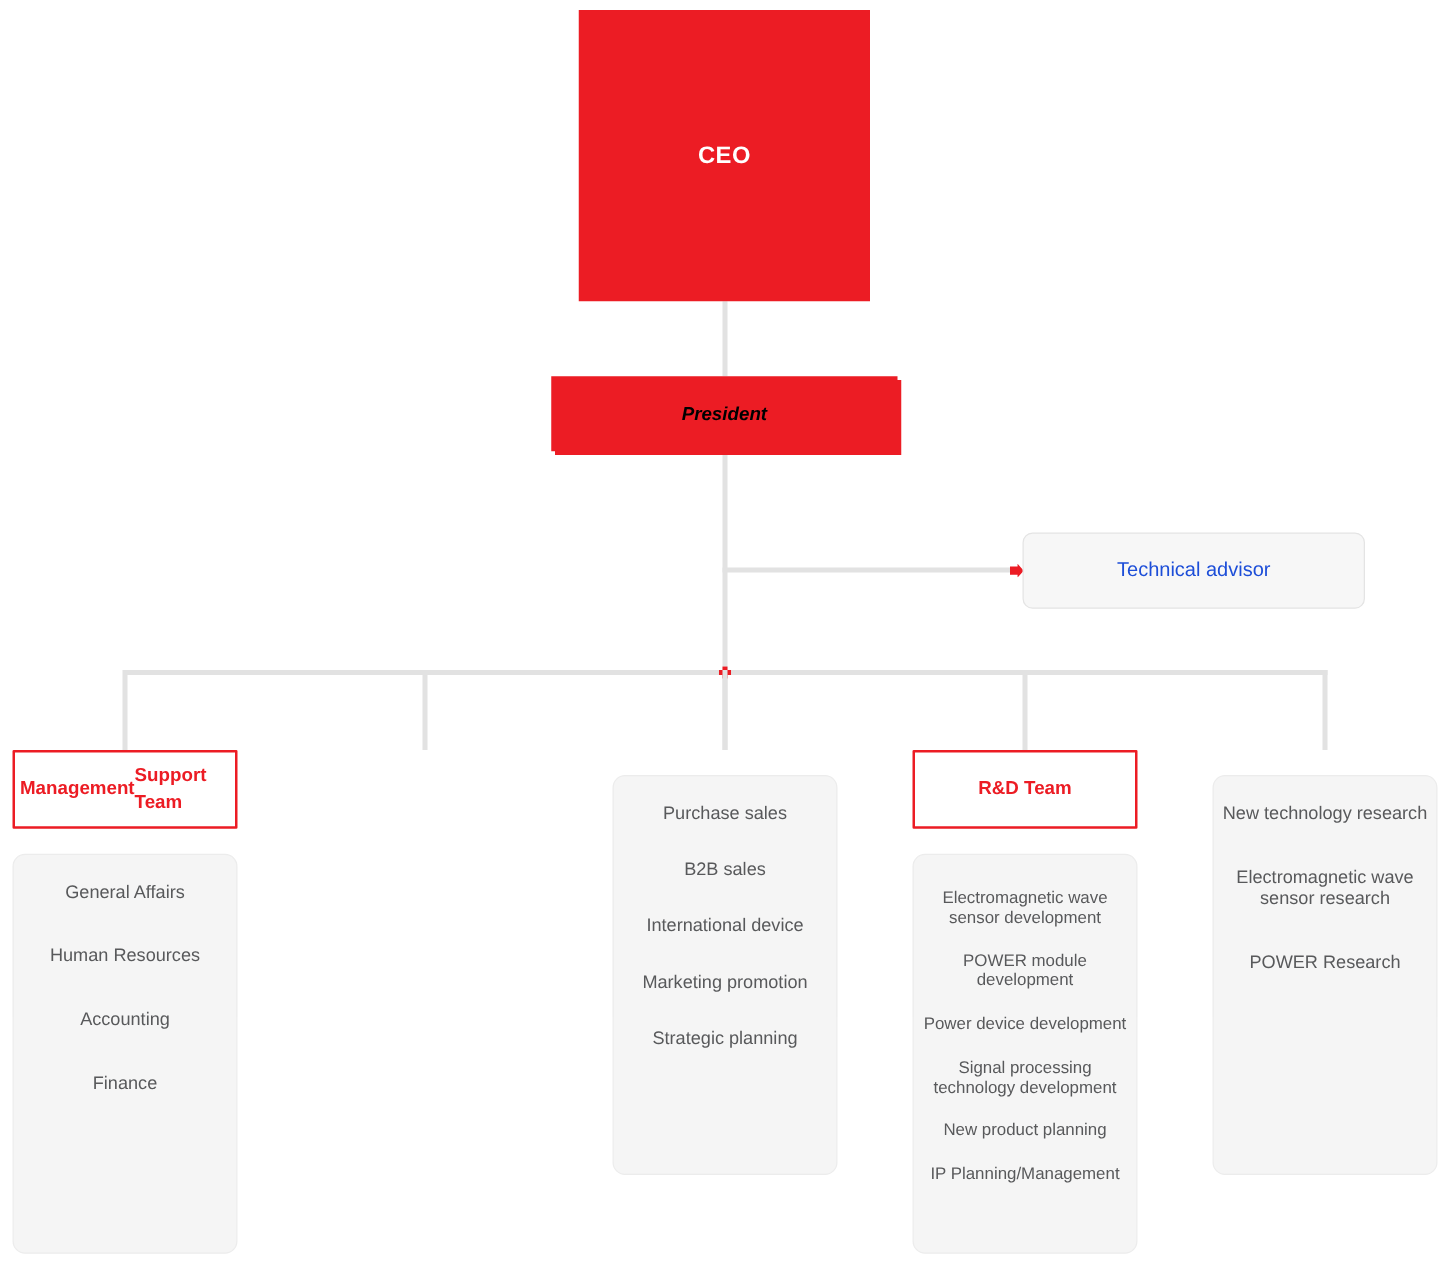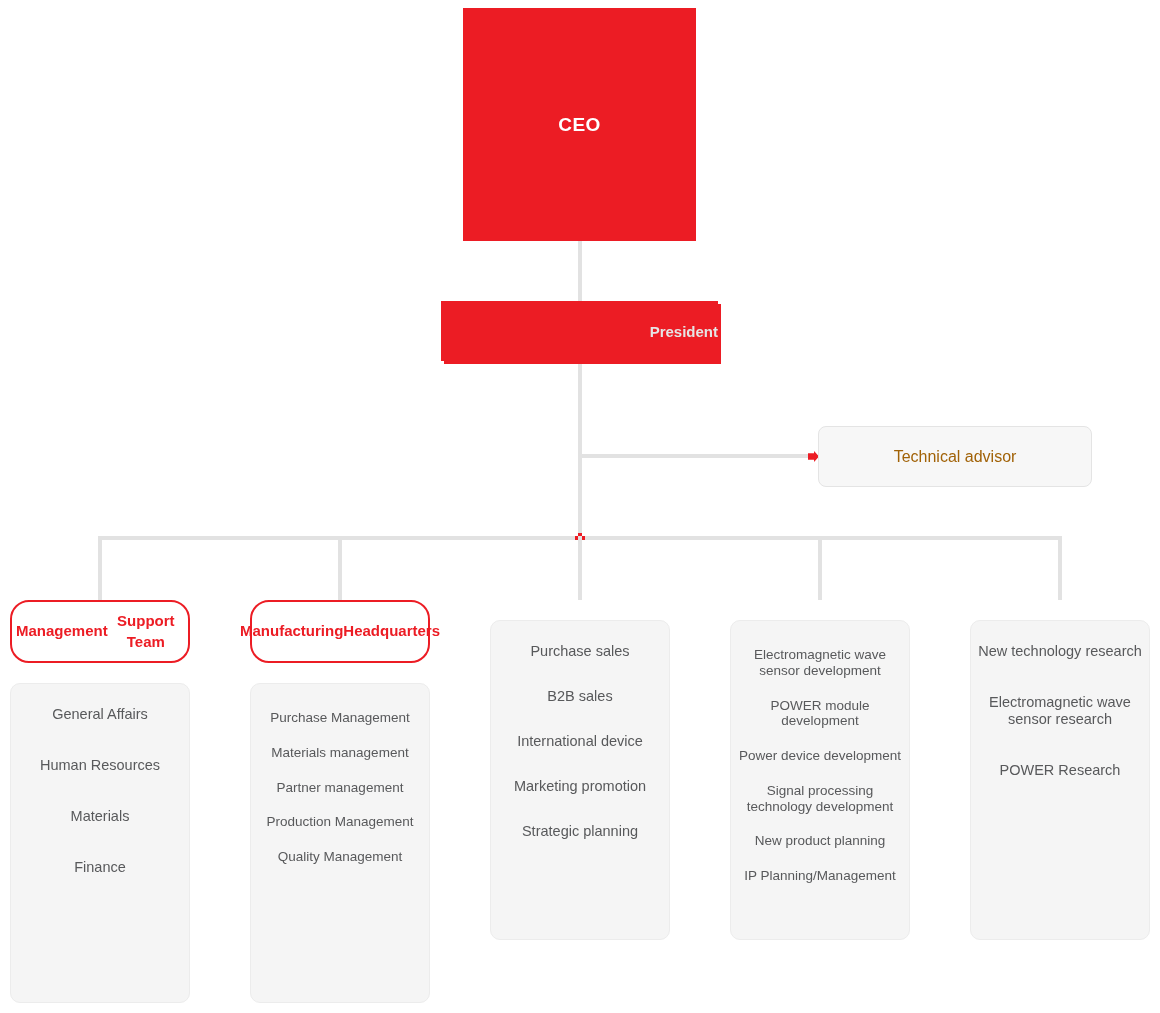--- a/index.html
+++ b/index.html
@@ -58,64 +58,65 @@
     justify-content: center;
     letter-spacing: 0.4px;
   }
   .node-president {
     position: absolute;
     left: 441px;
     top: 301px;
     width: 277px;
     height: 60px;
     background: #ec1c24;
-    color: #e5e5e5;
+    color: #000000;
     font-size: 15px;
     font-weight: bold;
     display: flex;
     align-items: center;
-    justify-content: flex-end;
+    justify-content: center;
     box-shadow: 3px 3px 0 0 #ec1c24;
+    font-style: italic;
   }
 
   
   .node-advisor {
     position: absolute;
     left: 818px;
     top: 426px;
     width: 274px;
     height: 61px;
     background: #f7f7f7;
     border: 1px solid #e4e4e4;
     border-radius: 8px;
-    color: #a16207;
+    color: #1d4ed8;
     font-size: 16px;
     display: flex;
     align-items: center;
     justify-content: center;
     box-sizing: border-box;
   }
 
   
   .column {
     position: absolute;
     top: 600px;
     width: 180px;
   }
   .dept-header {
     width: 180px;
     height: 63px;
     border: 2.5px solid #ec1c24;
-    border-radius: 19px;
+    border-radius: 1px;
     background: #ffffff;
     color: #ec1c24;
     font-size: 15px;
     font-weight: bold;
     line-height: 1.35;
-    text-align: center;
+    text-align: left;
     display: flex;
     align-items: center;
     justify-content: center;
     box-sizing: border-box;
     padding: 0 4px;
   }
   .dept-header.condensed {
     font-size: 13.5px;
     letter-spacing: -0.1px;
   }
@@ -182,51 +183,40 @@
 
   <div class="column" style="left:10px;">
     <div class="dept-header">
       <span>Management</span>
         <br>
       <span>Support Team</span>
     </div>
     <div class="dept-body wide-gap">
       <div class="dept-item">General Affairs</div>
       <div class="dept-item">Human Resources</div>
-      <div class="dept-item">Materials</div>
+      <div class="dept-item">Accounting</div>
       <div class="dept-item">Finance</div>
     </div>
   </div>
 
-  <div class="column" style="left:250px;">
-    <div class="dept-header">
-      <span>Manufacturing</span>
-        <br>
-      <span>Headquarters</span>
-    </div>
-    <div class="dept-body dense">
-      <div class="dept-item">Purchase Management</div>
-      <div class="dept-item">Materials management</div>
-      <div class="dept-item">Partner management</div>
-      <div class="dept-item">Production Management</div>
-      <div class="dept-item">Quality Management</div>
-    </div>
-  </div>
 
   <div class="column" style="left:490px;">
     <div class="dept-body">
       <div class="dept-item">Purchase sales</div>
       <div class="dept-item">B2B sales</div>
       <div class="dept-item">International device</div>
       <div class="dept-item">Marketing promotion</div>
       <div class="dept-item">Strategic planning</div>
     </div>
   </div>
 
   <div class="column" style="left:730px;">
+    <div class="dept-header">
+      <span>R&amp;D Team</span>
+    </div>
     <div class="dept-body dense">
       <div class="dept-item">Electromagnetic wave sensor development</div>
       <div class="dept-item">POWER module development</div>
       <div class="dept-item">Power device development</div>
       <div class="dept-item">Signal processing technology development</div>
       <div class="dept-item">New product planning</div>
       <div class="dept-item">IP Planning/Management</div>
     </div>
   </div>
 

